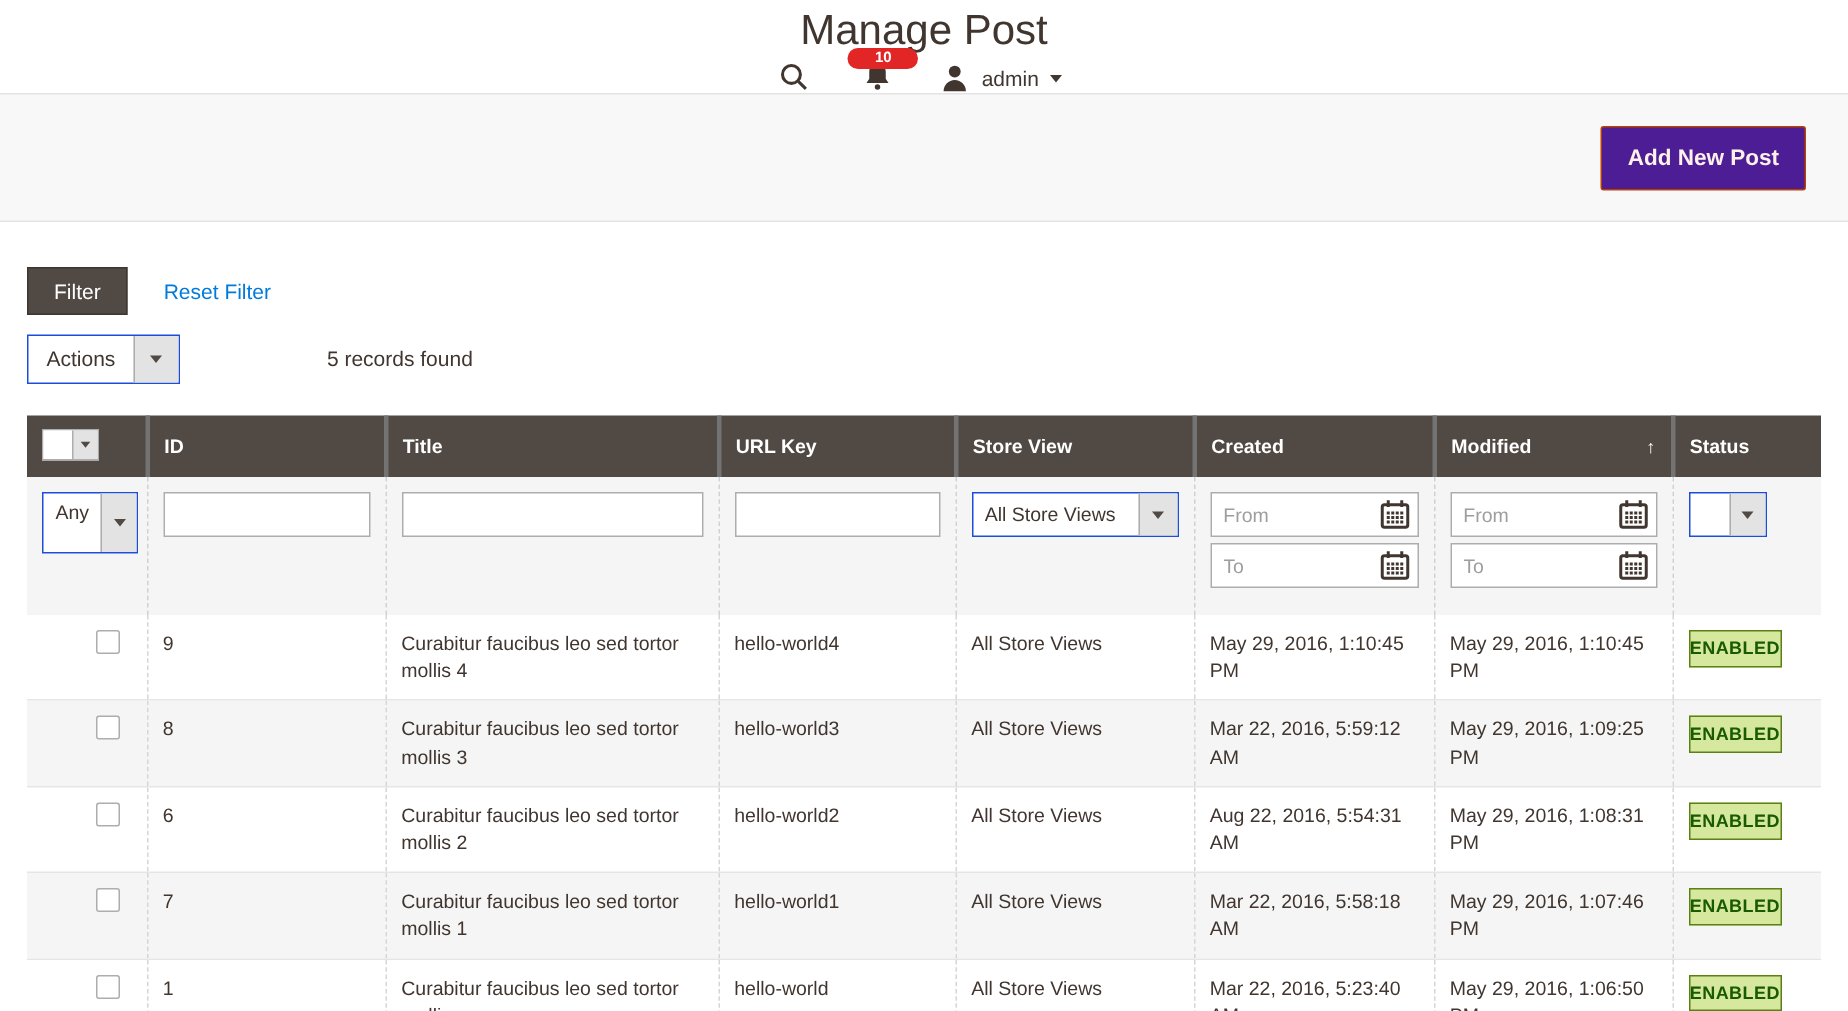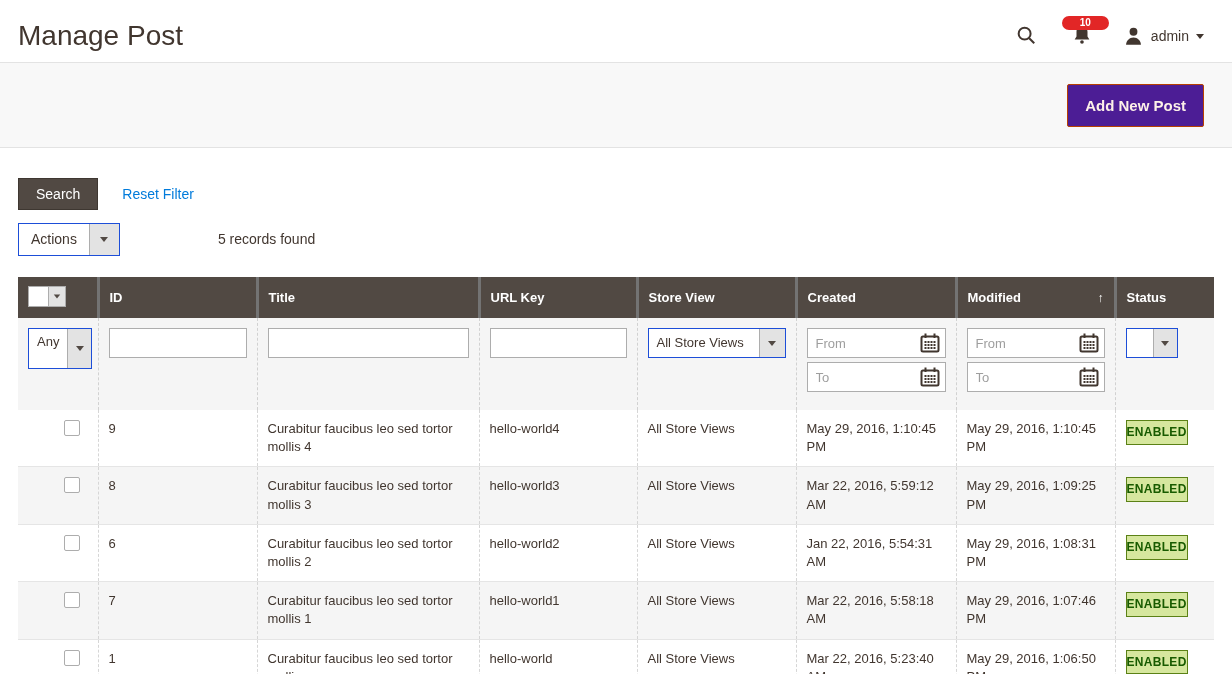--- a/index.html
+++ b/index.html
@@ -1,21 +1,21 @@
 <!DOCTYPE html>
 <html><head>
 <meta charset="utf-8">
 <style>
   * { margin:0; padding:0; box-sizing:border-box; }
   html,body { width:1232px; height:674px; overflow:hidden; background:#fff;
     font-family:"Liberation Sans","DejaVu Sans",sans-serif; color:#41362f; }
 
   
-  .page-header { display:flex; justify-content:space-between; align-items:center;
-    padding:12px 18px 0 18px; height:60px; }
+  .page-header { display:flex; justify-content:center; align-items:center;
+    padding:12px 18px 0 18px; height:60px;flex-direction:column; }
   .page-title { font-size:28px; font-weight:400; color:#41362f; }
   .header-actions { display:flex; align-items:center; gap:26px; padding-right:10px; }
   .icon-btn { background:none; border:none; cursor:pointer; position:relative; padding:4px; }
   .badge { position:absolute; top:-4px; right:-12px; background:#e22626; color:#fff;
     border-radius:10px; font-size:10px; font-weight:700; padding:2px 18px; line-height:1; }
   .user-menu { display:flex; align-items:center; gap:7px; cursor:pointer; }
   .user-name { font-size:14px; color:#41362f; }
   .caret-down { width:0; height:0; border-left:4px solid transparent; border-right:4px solid transparent;
     border-top:5px solid #41362f; display:inline-block; }
 
@@ -126,21 +126,21 @@
       <span class="caret-down"></span>
     </div>
   </div>
 </header>
 
 <div class="action-band">
   <button class="primary-btn">Add New Post</button>
 </div>
 
 <div class="filter-actions">
-  <button class="search-btn">Search</button>
+  <button class="search-btn">Filter</button>
   <a class="reset-link">Reset Filter</a>
 </div>
 
 <div class="grid-toolbar">
   <div class="fake-select">
     <span class="value">Actions</span>
     <span class="arrow-box">
         <span class="caret-down"></span>
       </span>
   </div>
@@ -334,21 +334,21 @@
     <td>Mar 22, 2016, 5:59:12 AM</td>
     <td>May 29, 2016, 1:09:25 PM</td>
     <td><span class="status-badge">ENABLED</span></td>
   </tr>
         <tr>
     <td><span class="row-checkbox"></span></td>
     <td>6</td>
     <td>Curabitur faucibus leo sed tortor mollis 2</td>
     <td>hello-world2</td>
     <td>All Store Views</td>
-    <td>Jan 22, 2016, 5:54:31 AM</td>
+    <td>Aug 22, 2016, 5:54:31 AM</td>
     <td>May 29, 2016, 1:08:31 PM</td>
     <td><span class="status-badge">ENABLED</span></td>
   </tr>
         <tr class="even">
     <td><span class="row-checkbox"></span></td>
     <td>7</td>
     <td>Curabitur faucibus leo sed tortor mollis 1</td>
     <td>hello-world1</td>
     <td>All Store Views</td>
     <td>Mar 22, 2016, 5:58:18 AM</td>

